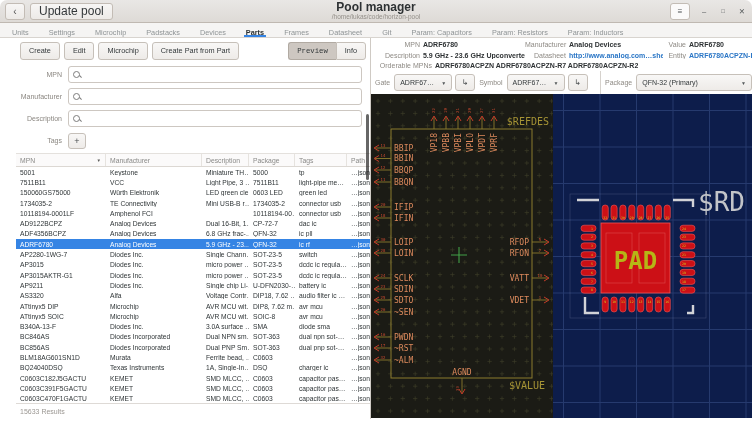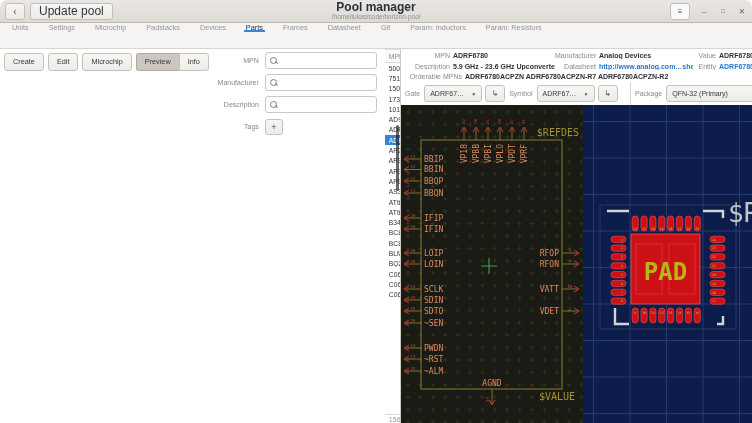--- a/index.html
+++ b/index.html
@@ -11,36 +11,36 @@
   .tb-btn{height:17px;border:1px solid #c3bcb5;border-radius:3px;background:linear-gradient(#f7f6f5,#edeae7);font-size:12px;color:#34383a;padding:0 8px;display:flex;align-items:center;justify-content:center;}
   .tb-btn.back{width:20px;padding:0;font-size:10px;color:#555;}
   .title-block{position:absolute;left:0;right:0;top:1px;text-align:center;pointer-events:none;line-height:1;}
   .title{font-size:12px;font-weight:bold;color:#2d3133;}
   .subtitle{font-size:6.5px;color:#94908a;margin-top:1px;}
   .win-controls{margin-left:auto;display:flex;align-items:center;gap:9px;z-index:2;}
   .menu-btn{height:17px;width:20px;border:1px solid #c3bcb5;border-radius:3px;background:#fbfafa;font-size:8px;color:#4a4e50;display:flex;align-items:center;justify-content:center;}
   .win-glyph{font-size:7.5px;color:#55595b;width:10px;text-align:center;}
 
   
-  .tabs{height:26px;background:#f5f4f3;border-bottom:1px solid #d8d4cf;display:flex;align-items:flex-start;padding-left:2px;}
+  .tabs{height:15px;background:#f5f4f3;border-bottom:1px solid #d8d4cf;display:flex;align-items:flex-end;padding-left:2px;}
   .tab{font-size:7.3px;color:#8f9496;padding:0 10px;display:flex;align-items:center;position:relative;}
-  .tab.active{color:#2b3133;font-weight:normal;}
+  .tab.active{color:#2b3133;font-weight:bold;}
   .tab.active::after{content:"";position:absolute;left:8px;right:8px;bottom:0;height:2px;background:#3584e4;}
 
   
   .content{display:flex;height:381px;}
-  .left-panel{width:400px;position:relative;display:flex;flex-direction:row;background:#fff;}
+  .left-panel{width:400px;position:relative;display:flex;flex-direction:column;background:#fff;padding-left:16px;}
   .right-panel{width:405px;border-left:1px solid #cfcac4;display:flex;flex-direction:column;background:#fff;}
 
   
   .ltoolbar{height:25px;display:flex;align-items:center;padding:0 4px;gap:4px;}
   .btn{height:18px;border:1px solid #c6c0b9;border-radius:3px;background:linear-gradient(#f8f7f6,#eeebe8);font-size:7.3px;color:#33383a;padding:0 8px;display:flex;align-items:center;}
   .toggle-group{margin-left:auto;display:flex;}
   .toggle-group .btn{border-radius:0;}
-  .toggle-group .btn:first-child{border-radius:3px 0 0 3px;border-right:none;}
+  .toggle-group .btn:first-child{border-radius:3px 0 0 3px;border-right:none;font-family:Liberation Mono, monospace;}
   .toggle-group .btn:last-child{border-radius:0 3px 3px 0;}
   .btn.pressed{background:#cdc7c1;border-color:#b1aaa2;}
 
   
   .search-form{padding:3px 8px 4px 0;}
   .form-row{display:flex;align-items:center;margin-bottom:5px;height:17px;}
   .form-label{width:52px;text-align:right;font-size:7px;color:#8b8781;padding-right:6px;flex:none;}
   .entry{flex:1;height:17px;border:1px solid #cdc7c1;border-radius:3px;background:#fff;display:flex;align-items:center;padding:0 4px;gap:3px;}
   .lens{width:8px;height:8px;position:relative;flex:none;}
   .lens::before{content:"";position:absolute;left:0;top:0;width:5px;height:5px;border:1px solid #7c7c7c;border-radius:50%;}
@@ -115,31 +115,33 @@
 <div class="tabs">
   <div class="tab">Units</div>
   <div class="tab">Settings</div>
   <div class="tab">Microchip</div>
   <div class="tab">Padstacks</div>
   <div class="tab">Devices</div>
   <div class="tab active">Parts</div>
   <div class="tab">Frames</div>
   <div class="tab">Datasheet</div>
   <div class="tab">Git</div>
+  <div class="tab">Param: Capacitors</div>
+  <div class="tab">Param: Resistors</div>
   <div class="tab">Param: Inductors</div>
-  <div class="tab">Param: Resistors</div>
 </div>
 
 <div class="content">
 
   <div class="left-panel">
     <div class="ltoolbar">
       <div class="btn">Create</div>
       <div class="btn">Edit</div>
       <div class="btn">Microchip</div>
+      <div class="btn">Create Part from Part</div>
       <div class="toggle-group">
         <div class="btn pressed">Preview</div>
         <div class="btn">Info</div>
       </div>
     </div>
 
     <div class="search-form">
       <div class="form-row">
         <div class="form-label">MPN</div>
         <div class="entry">

